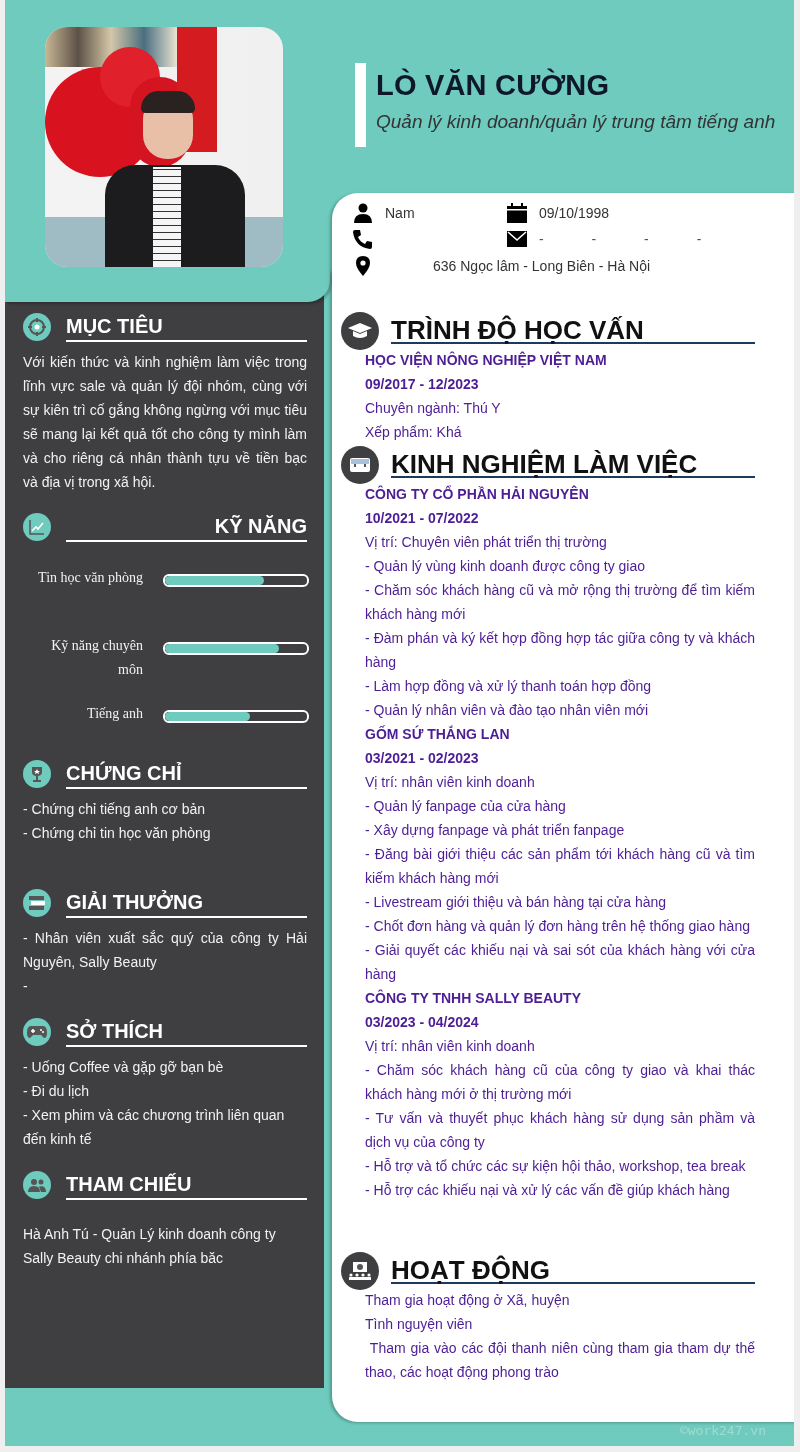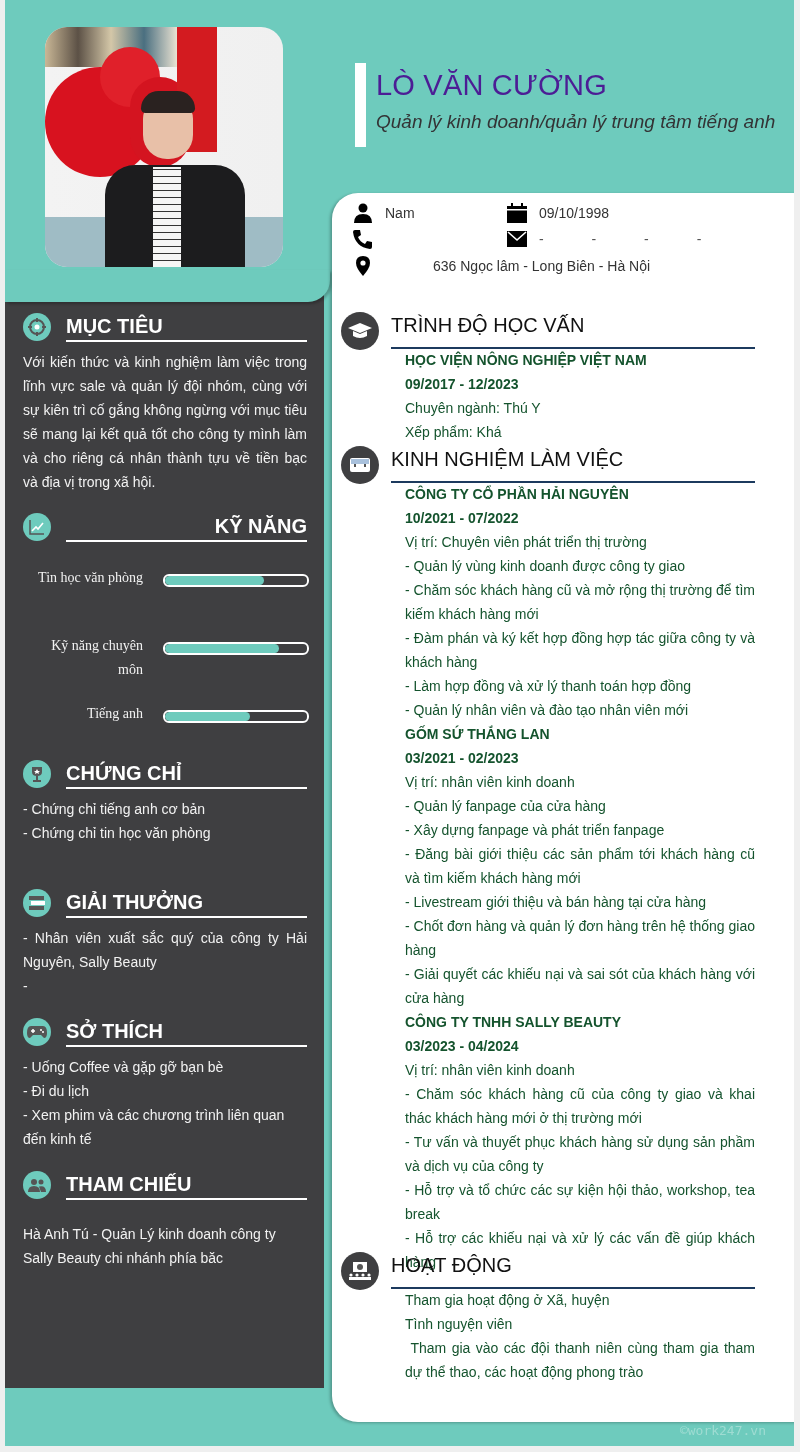--- a/index.html
+++ b/index.html
@@ -12,42 +12,42 @@
   .photo .wall-red2 { position:absolute; left:55px; top:20px; width:60px; height:60px; border-radius:50%; background:#e0202a; }
   .photo .wall-red3 { position:absolute; left:85px; top:50px; width:60px; height:90px; border-radius:30px; background:#d41420; }
   .photo .banner { position:absolute; left:132px; top:0; width:40px; height:125px; background:#d31b20; }
   .photo .top-decor { position:absolute; left:0; top:0; width:132px; height:40px; background:linear-gradient(90deg,#c9b796,#5c5146,#d4c7a8,#4a6f80,#e9e2d2); }
   .photo .sofa { position:absolute; left:0; top:190px; width:238px; height:50px; background:#9fbcc5; }
   .photo .body { position:absolute; left:60px; top:138px; width:140px; height:110px; background:#1c1c1e; border-radius:30px 30px 0 0; }
   .photo .shirt { position:absolute; left:108px; top:140px; width:28px; height:100px; background:repeating-linear-gradient(0deg,#f5f5f5 0 6px,#333 6px 7px),#fff; }
   .photo .face { position:absolute; left:98px; top:70px; width:50px; height:62px; border-radius:22px 22px 24px 24px; background:#e8c0a8; }
   .photo .hair { position:absolute; left:96px; top:64px; width:54px; height:22px; border-radius:24px 24px 6px 6px; background:#2a2220; }
   .header-name { position:absolute; left:350px; top:63px; height:84px; border-left:11px solid #ffffff; padding-left:10px; }
-  .name { font-size:29px; font-weight:normal; color:#4c1d95; margin:6px 0 0 0; letter-spacing:0.2px; }
+  .name { font-size:29px; font-weight:bold; color:#0f172a; margin:6px 0 0 0; letter-spacing:0.2px; }
   .title { font-size:19px; font-style:italic; color:#333335; margin-top:9px; white-space:nowrap; }
   .main { position:absolute; left:327px; top:193px; width:470px; height:1229px; background:#ffffff; border-radius:26px 0 0 26px; box-shadow:-2px 1px 3px rgba(0,0,0,0.25); }
   .top-ledge { position:absolute; left:0; top:270px; width:325px; height:32px; background:#6ecbbd; border-radius:0 0 22px 0; box-shadow:2px 2px 3px rgba(0,0,0,0.25); }
   .bottom-ledge { position:absolute; left:0; top:1388px; width:330px; height:58px; background:#6ecbbd; border-radius:0 16px 0 0; }
   .contact-row { position:absolute; font-size:14px; color:#333; display:flex; align-items:center; }
   .cicon { width:20px; height:20px; margin-right:12px; display:inline-flex; align-items:center; justify-content:center; }
   .sec-left { position:absolute; left:18px; width:284px; }
   .sec-head { display:flex; align-items:center; height:30px; }
   .sec-icon { width:28px; height:28px; border-radius:50%; background:#6ecbbd; display:flex; align-items:center; justify-content:center; flex:0 0 28px; }
   .sec-title { margin-left:15px; flex:1; font-size:20px; font-weight:bold; color:#ffffff; border-bottom:2px solid #ffffff; padding-bottom:1px; line-height:26px; }
   .ltext { color:#f2f2f2; font-size:14px; line-height:24px; }
   .just { text-align:justify; }
   .skill { position:relative; height:68px; }
   .skill-name { position:absolute; left:0; top:0; width:120px; color:#f2f2f2; font-size:14px; line-height:24px; }
   .bar { position:absolute; left:140px; top:8px; width:142px; height:9px; border:2px solid #ffffff; border-radius:6px; background:#3f3f41; overflow:hidden; }
   .bar-fill { height:100%; background:#6ecbbd; border-radius:5px; }
   .sec-right { position:absolute; left:340px; width:410px; }
   .rhead { display:flex; align-items:center; height:38px; }
   .ricon { width:38px; height:38px; border-radius:50%; background:#3f3f41; display:flex; align-items:center; justify-content:center; flex:0 0 38px; }
-  .rtitle { margin-left:12px; flex:1; font-size:20px; font-weight:normal; color:#111; border-bottom:2px solid #1c3a5e; line-height:24px; padding-bottom:10px; }
-  .rbody { margin-left:60px; font-size:14px; color:#14532d; line-height:24px; }
+  .rtitle { margin-left:12px; flex:1; font-size:26px; font-weight:bold; color:#111; border-bottom:2px solid #1c3a5e; line-height:24px; padding-bottom:0; }
+  .rbody { margin-left:20px; font-size:14px; color:#4c1d95; line-height:24px; }
   .rbody .b { font-weight:bold; }
   .rbody .j { text-align:justify; }
   .watermark { position:absolute; right:28px; bottom:8px; font-family:"DejaVu Sans Mono", monospace; font-size:13px; color:#9fdcd2; }
   .email-dots { letter-spacing:22px; color:#555; }
 </style>
 </head>
 <body>
 
 <div class="page">
 

